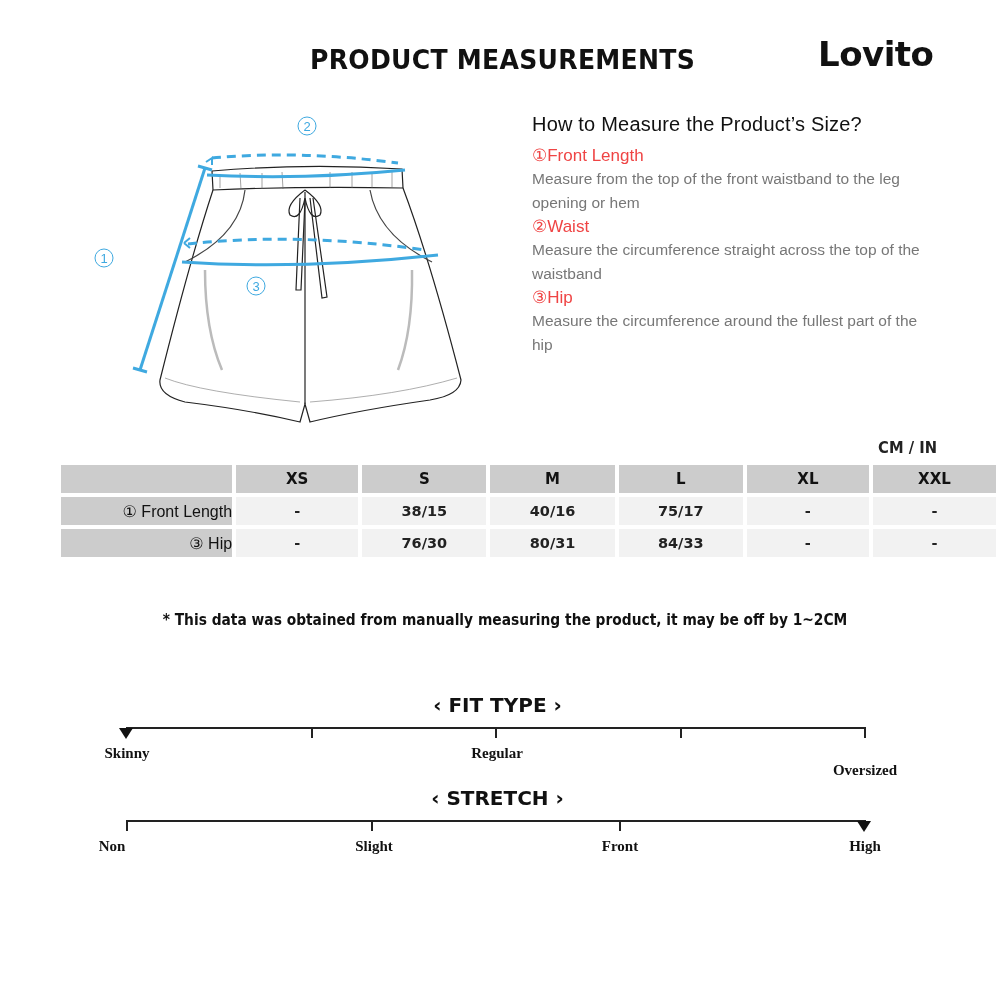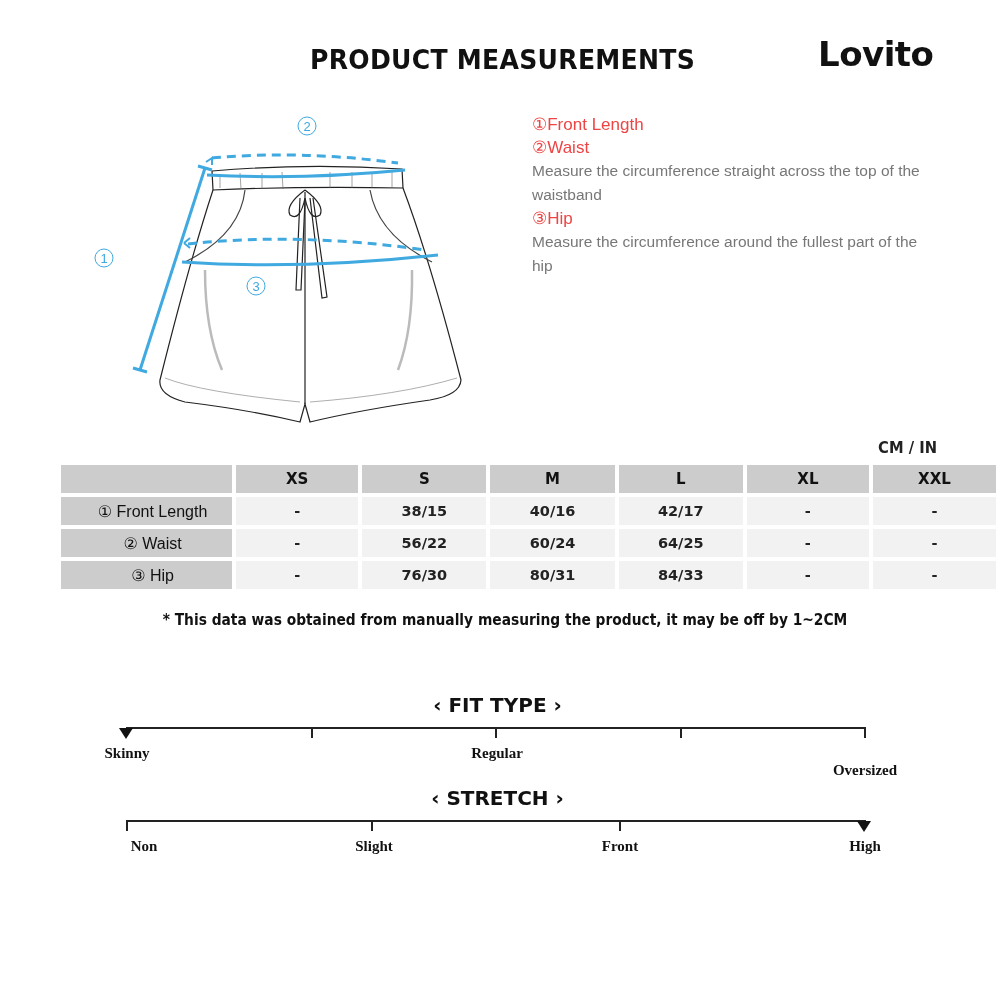--- a/index.html
+++ b/index.html
@@ -16,21 +16,21 @@
   .howto-item-title { font-size: 17px; color: #ef4444; line-height: 23px; }
   .howto-item-desc { font-size: 15.5px; color: #777; line-height: 24px; }
 
   .units { position: absolute; right: 63px; top: 438px; font-size: 16px; font-weight: 700; color: #222; font-family: "DejaVu Sans", sans-serif; transform: scaleX(0.92); transform-origin: right center; }
 
   .size-table { position: absolute; left: 61px; top: 465px; border-collapse: separate; border-spacing: 4px 4px; margin-left: -4px; margin-top: -4px; }
   .size-table th, .size-table td { height: 28px; text-align: center; vertical-align: middle; }
   .size-table th { background: #cccccc; font-size: 15px; font-weight: 700; color: #111; font-family: "DejaVu Sans", sans-serif; }
   .size-table th.corner { width: 182px; }
   .size-table th.size-col { width: 132px; }
-  .size-table td.row-label { background: #cccccc; text-align: center; padding-left: 12px; font-size: 16px; color: #111; margin-left: 28px; }
+  .size-table td.row-label { background: #cccccc; text-align: right; padding-left: 12px; font-size: 16px; color: #111; margin-left: 28px; }
   .size-table td.val { background: #f2f2f2; font-size: 14.5px; font-weight: 700; color: #222; font-family: "DejaVu Sans", sans-serif; }
 
   .disclaimer { position: absolute; left: 0; width: 1010px; top: 611px; text-align: center; font-size: 15px; font-weight: 700; color: #111; font-family: "DejaVu Sans", sans-serif; transform: scaleX(0.92); transform-origin: center; }
 
   .scale-title { position: absolute; left: 0; width: 995px; text-align: center; font-size: 20px; font-weight: 700; color: #111; font-family: "DejaVu Sans", sans-serif; }
   .scale-line { position: absolute; height: 2px; background: #222; }
   .tick { position: absolute; width: 2px; height: 10px; background: #222; }
   .marker { position: absolute; width: 0; height: 0; border-left: 7px solid transparent; border-right: 7px solid transparent; border-top: 11px solid #111; }
   .scale-label { position: absolute; font-size: 15px; font-weight: 700; color: #111; font-family: Liberation Serif, serif; transform: translateX(-50%); white-space: nowrap; }
 </style>
@@ -79,21 +79,23 @@
     <circle cx="256" cy="286" r="9"></circle>
   </g>
   <g fill="#3fa9e0" font-family="Liberation Sans, sans-serif" font-size="13" text-anchor="middle">
     <text x="307" y="131">2</text>
     <text x="104" y="263">1</text>
     <text x="256" y="291">3</text>
   </g>
 </svg>
 
 <div class="howto">
+  <div class="howto-title">How to Measure the Product’s Size?</div>
   <div class="howto-item-title">①Front Length</div>
+  <div class="howto-item-desc">Measure from the top of the front waistband to the leg opening or hem</div>
   <div class="howto-item-title">②Waist</div>
   <div class="howto-item-desc">Measure the circumference straight across the top of the waistband</div>
   <div class="howto-item-title">③Hip</div>
   <div class="howto-item-desc">Measure the circumference around the fullest part of the hip</div>
 </div>
 
 <div class="units">CM / IN</div>
 
 <table class="size-table">
   <thead>
@@ -106,30 +108,21 @@
       <th class="size-col">XL</th>
       <th class="size-col">XXL</th>
     </tr>
   </thead>
   <tbody>
     <tr>
       <td class="row-label">① Front Length</td>
       <td class="val">-</td>
       <td class="val">38/15</td>
       <td class="val">40/16</td>
-      <td class="val">42/17</td>
-      <td class="val">-</td>
-      <td class="val">-</td>
-    </tr>
-    <tr>
-      <td class="row-label">② Waist</td>
-      <td class="val">-</td>
-      <td class="val">56/22</td>
-      <td class="val">60/24</td>
-      <td class="val">64/25</td>
+      <td class="val">75/17</td>
       <td class="val">-</td>
       <td class="val">-</td>
     </tr>
     <tr>
       <td class="row-label">③ Hip</td>
       <td class="val">-</td>
       <td class="val">76/30</td>
       <td class="val">80/31</td>
       <td class="val">84/33</td>
       <td class="val">-</td>
@@ -150,16 +143,16 @@
 <div class="scale-label" style="left:127px; top:745px;">Skinny</div>
 <div class="scale-label" style="left:497px; top:745px;">Regular</div>
 <div class="scale-label" style="left:865px; top:745px;margin-top:17px;">Oversized</div>
 
 <div class="scale-title" style="top:786px;">‹ STRETCH ›</div>
 <div class="scale-line" style="left:126px; top:820px; width:740px;"></div>
 <div class="tick" style="left:126px; top:821px;"></div>
 <div class="tick" style="left:371px; top:821px;"></div>
 <div class="tick" style="left:619px; top:821px;"></div>
 <div class="marker" style="left:857px; top:821px;"></div>
-<div class="scale-label" style="left:144px; top:838px;">Non</div>
+<div class="scale-label" style="left:112px; top:838px;">Non</div>
 <div class="scale-label" style="left:374px; top:838px;">Slight</div>
 <div class="scale-label" style="left:620px; top:838px;">Front</div>
 <div class="scale-label" style="left:865px; top:838px;">High</div>
 
 </body></html>

